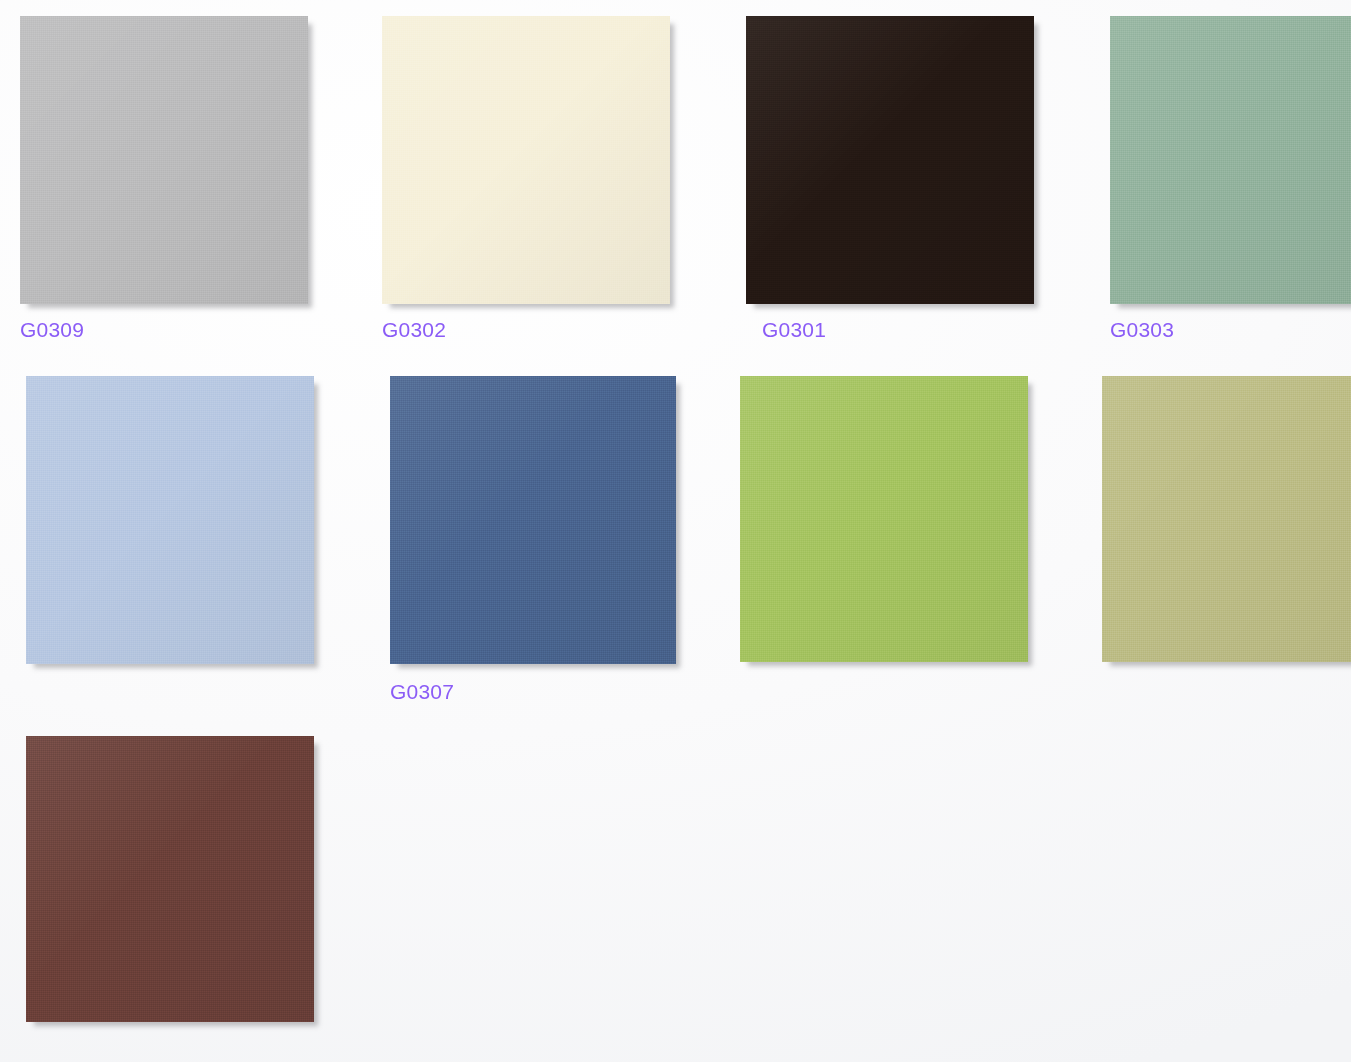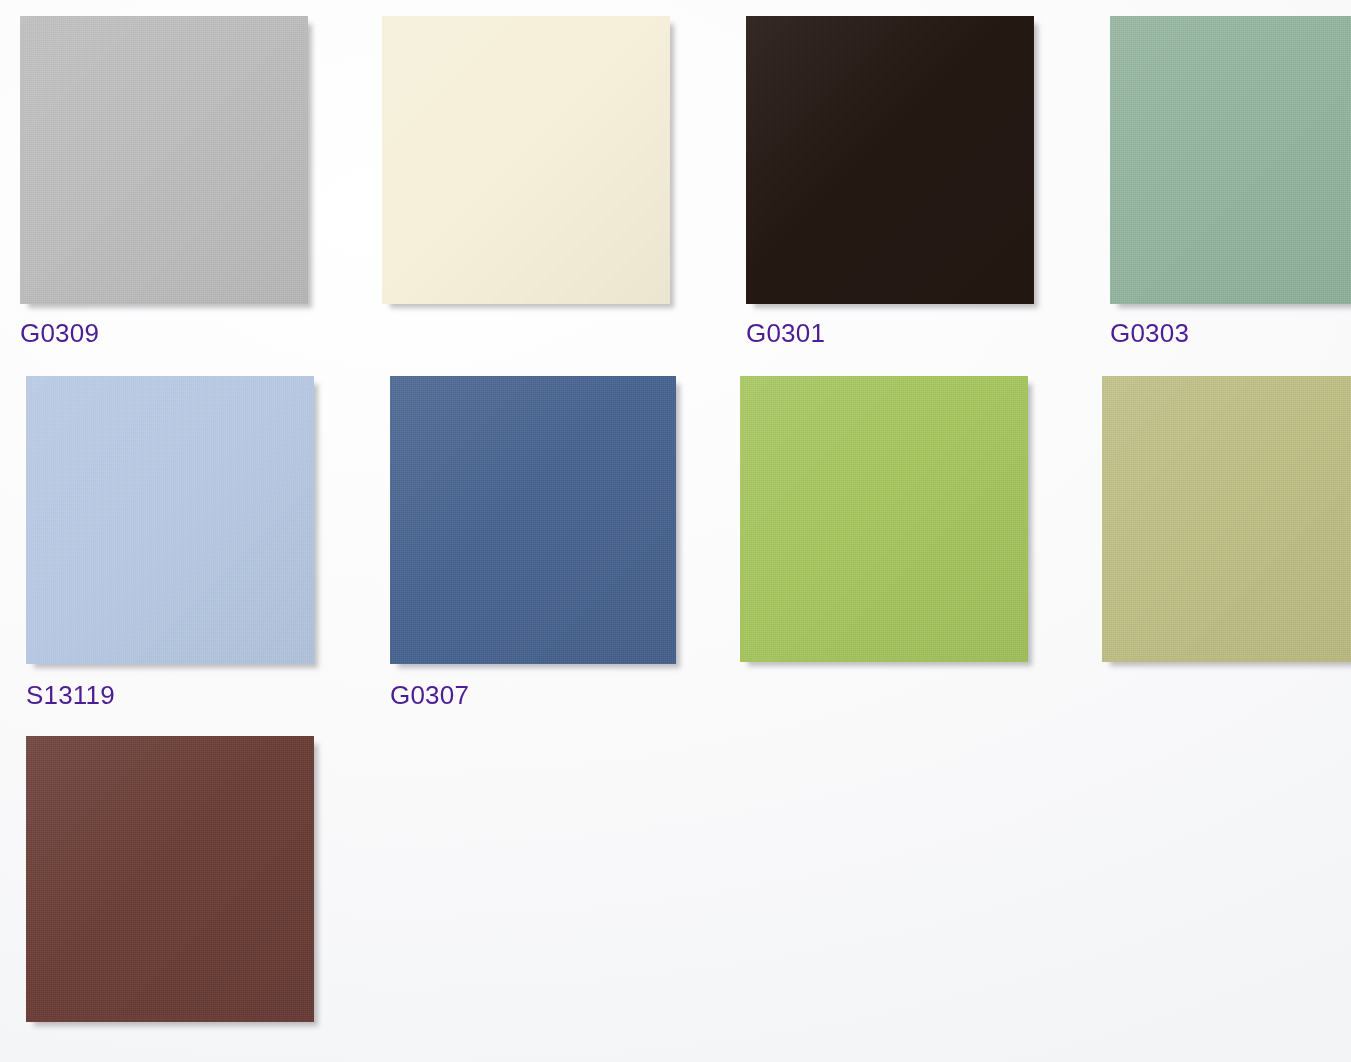--- a/index.html
+++ b/index.html
@@ -60,60 +60,60 @@
   }
   .chip::before {
     content: "";
     position: absolute;
     inset: 0;
     background: linear-gradient(135deg, rgba(255,255,255,0.07) 0%, rgba(255,255,255,0) 45%, rgba(0,0,0,0.045) 100%);
     pointer-events: none;
   }
   .chip-label {
     margin-top: 16px;
-    font-size: 26px;
+    font-size: 21px;
     letter-spacing: 0.2px;
-    color: #4c1d95;
+    color: #8b5cf6;
     font-family: "Liberation Sans", sans-serif;
     white-space: nowrap;
   }
   
   .swatch-cell[data-col="2"] .chip { margin-left: 2px; }
   .swatch-cell[data-col="3"] .chip { margin-left: 6px; }
   .swatch-cell[data-col="4"] .chip { margin-left: 10px; width: 286px; }
   .swatch-cell[data-col="2"] .chip-label { margin-left: 2px; }
-  .swatch-cell[data-col="3"] .chip-label { margin-left: 6px; }
+  .swatch-cell[data-col="3"] .chip-label { margin-left: 22px; }
   .swatch-cell[data-col="4"] .chip-label { margin-left: 10px; }
   .swatch-cell[data-row="3"] .chip { height: 286px; }
   .swatch-cell[data-row="1"] .chip-label { margin-top: 14px; }
 </style>
 </head>
 <body style="background: rgb(251, 251, 252);">
 
 <div id="page-bg"></div>
 
 <div id="swatch-grid">
     <div class="swatch-cell" data-row="1" data-col="1">
       <div class="chip" style="background: rgb(188, 188, 189);"></div>
       <div class="chip-label">G0309</div>
     </div>
     <div class="swatch-cell" data-row="1" data-col="2">
       <div class="chip" style="background: rgb(246, 240, 218);"></div>
+      <div class="chip-label">G0302</div>
     </div>
     <div class="swatch-cell" data-row="1" data-col="3">
       <div class="chip" style="background: rgb(36, 24, 19);"></div>
       <div class="chip-label">G0301</div>
     </div>
     <div class="swatch-cell" data-row="1" data-col="4">
       <div class="chip" style="background: rgb(147, 179, 158);"></div>
       <div class="chip-label">G0303</div>
     </div>
     <div class="swatch-cell" data-row="2" data-col="3">
       <div class="chip" style="background: rgb(183, 200, 226);"></div>
-      <div class="chip-label">S13119</div>
     </div>
     <div class="swatch-cell" data-row="2" data-col="4">
       <div class="chip" style="background: rgb(74, 101, 144);"></div>
       <div class="chip-label">G0307</div>
     </div>
     <div class="swatch-cell" data-row="3" data-col="1">
       <div class="chip" style="background: rgb(165, 196, 96);"></div>
     </div>
     <div class="swatch-cell" data-row="3" data-col="2">
       <div class="chip" style="background: rgb(189, 189, 134);"></div>

